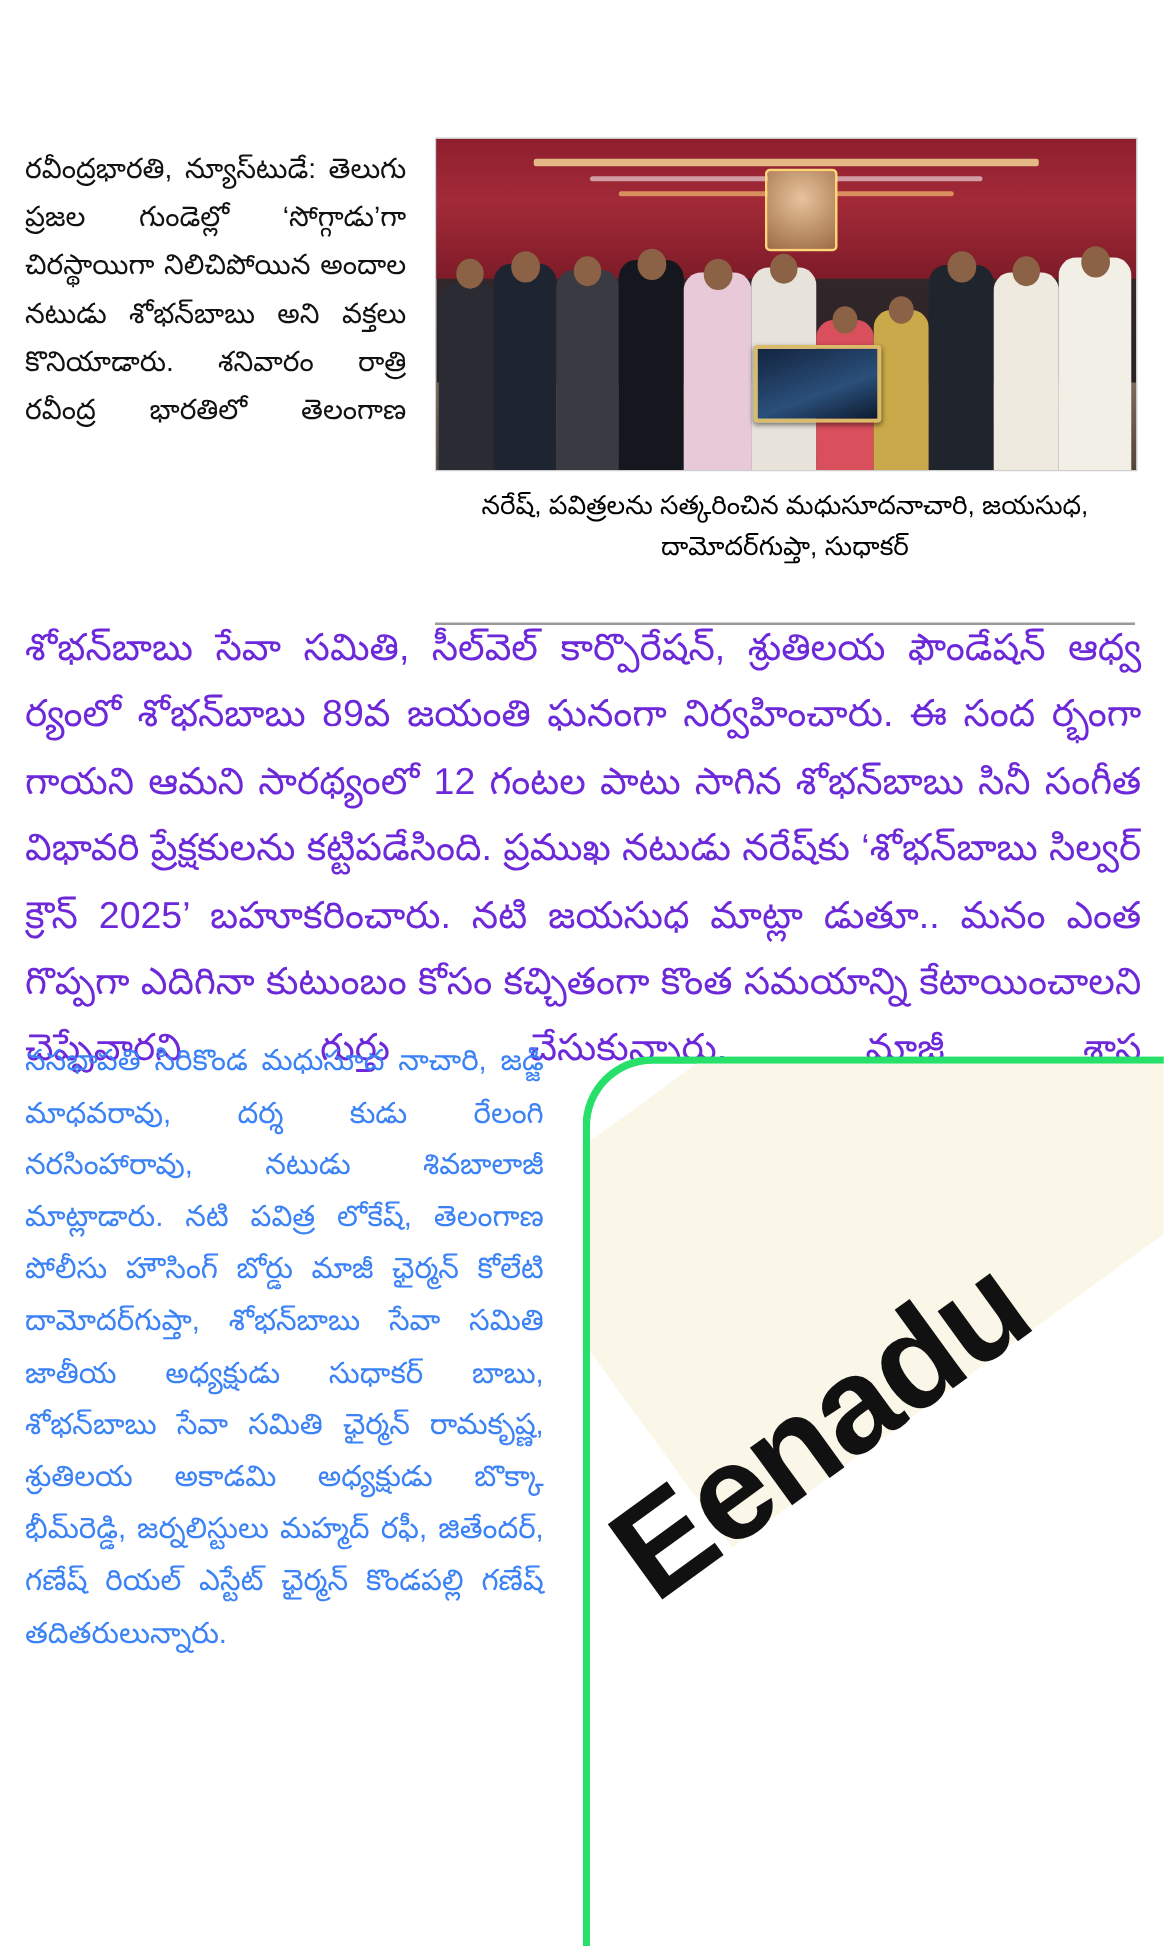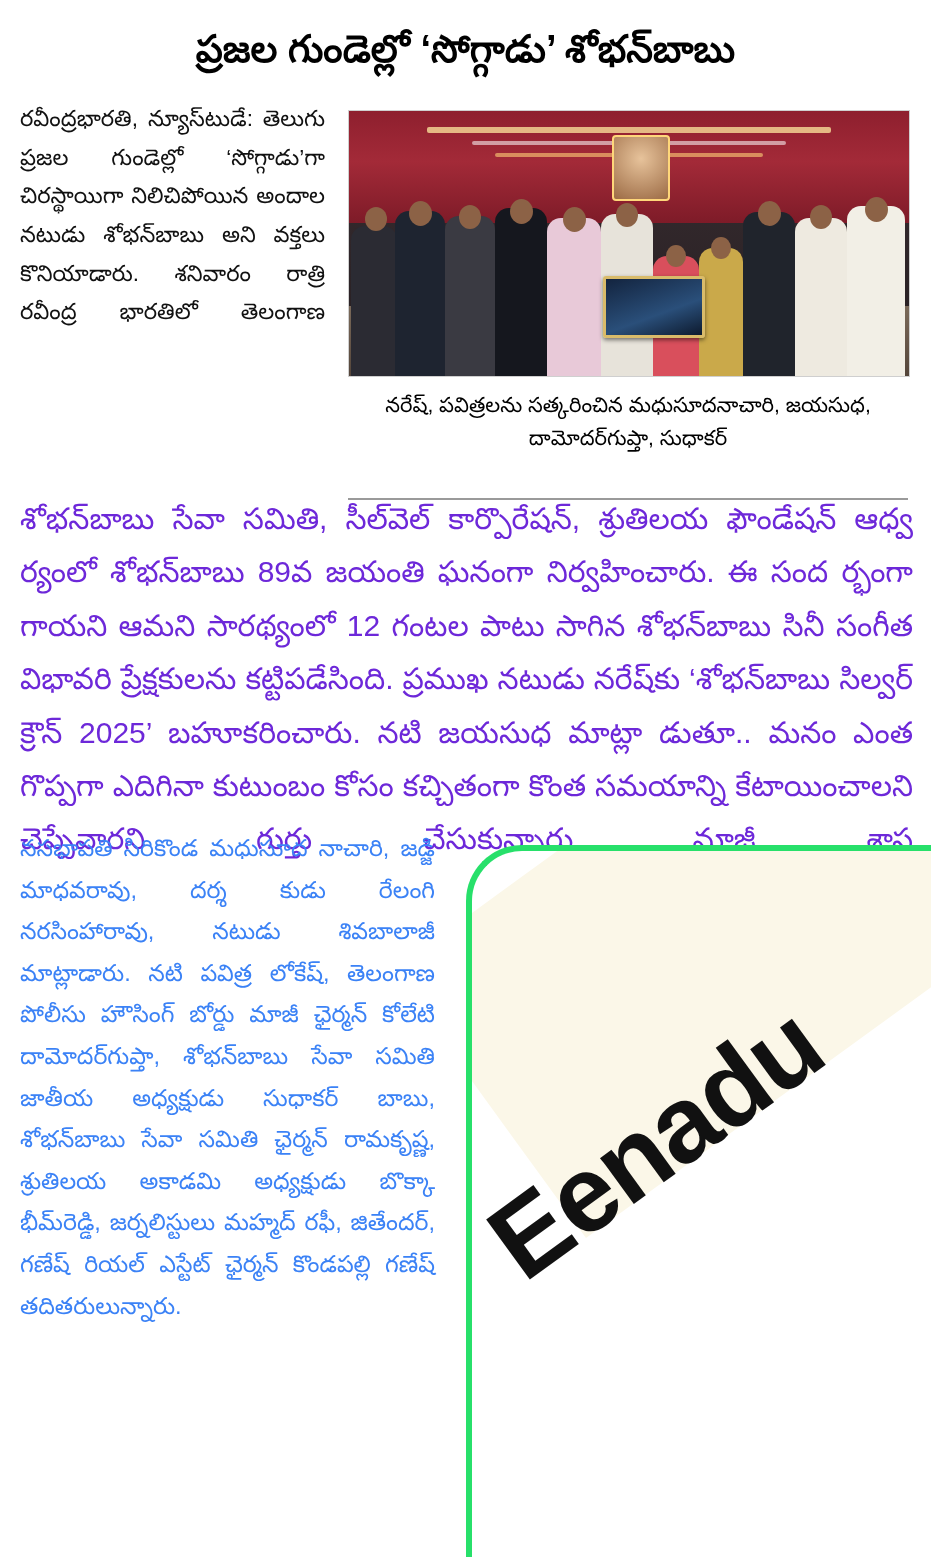--- a/index.html
+++ b/index.html
@@ -43,21 +43,21 @@
     position: absolute;
     left: 20px;
     top: 100px;
     width: 891px;
     height: 400px;
   }
 
   .lead-col {
     position: absolute;
     left: 0;
-    top: 0;
+    top: 16px;
     width: 305px;
     font-size: 22.5px;
     line-height: 1.72;
     text-align: justify;
     text-align-last: justify;
     color: #111111;
     word-spacing: 1px;
   }
 
   .photo-wrap {
@@ -220,21 +220,20 @@
     transform-origin: left center;
     letter-spacing: -2px;
     white-space: nowrap;
   }
 </style>
 </head>
 <body>
 
 <div class="page">
 
-  <div class="headline">ప్రజల గుండెల్లో ‘సోగ్గాడు’ శోభన్‌బాబు</div>
 
   <div class="top-block">
 
     <div class="lead-col">రవీంద్రభారతి, న్యూస్‌టుడే: తెలుగు ప్రజల గుండెల్లో ‘సోగ్గాడు’గా చిరస్థాయిగా నిలిచిపోయిన అందాల నటుడు శోభన్‌బాబు అని వక్తలు కొనియాడారు. శనివారం రాత్రి రవీంద్ర భారతిలో తెలంగాణ</div>
 
     <div class="photo-wrap">
       <div class="photo">
         <div class="backdrop">
           <div class="banner-line bl1"></div>
           <div class="banner-line bl2"></div>

